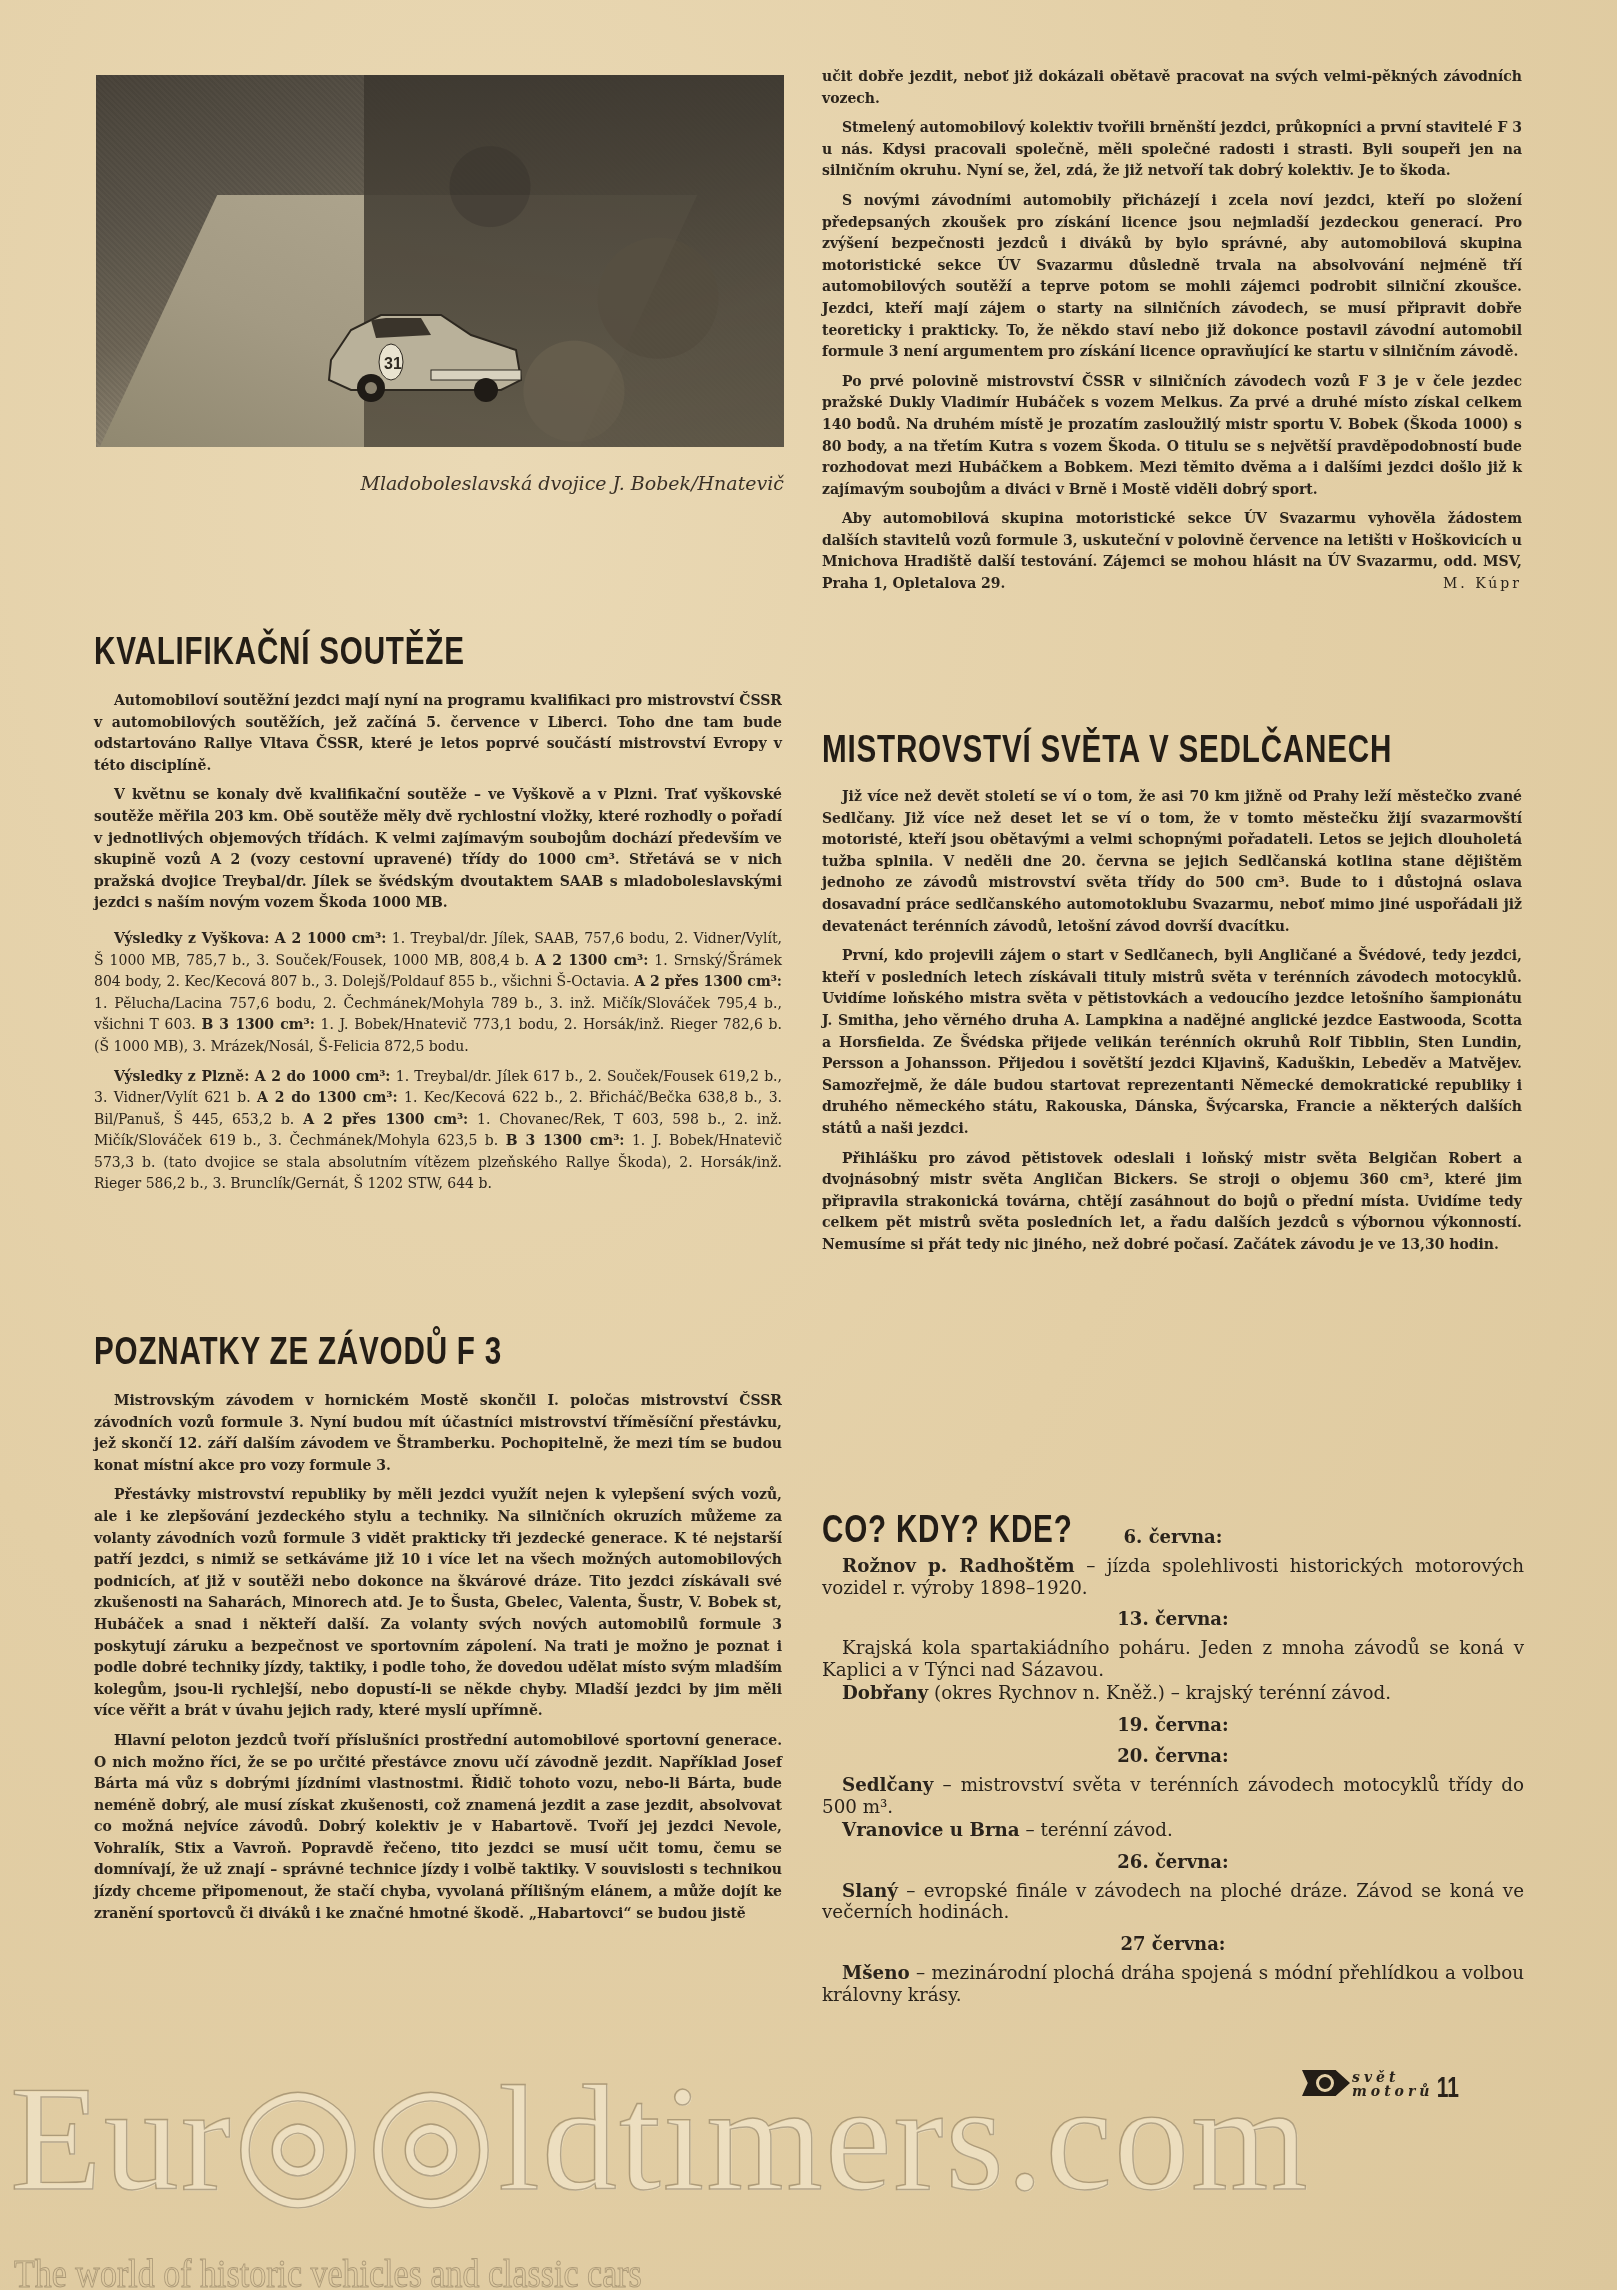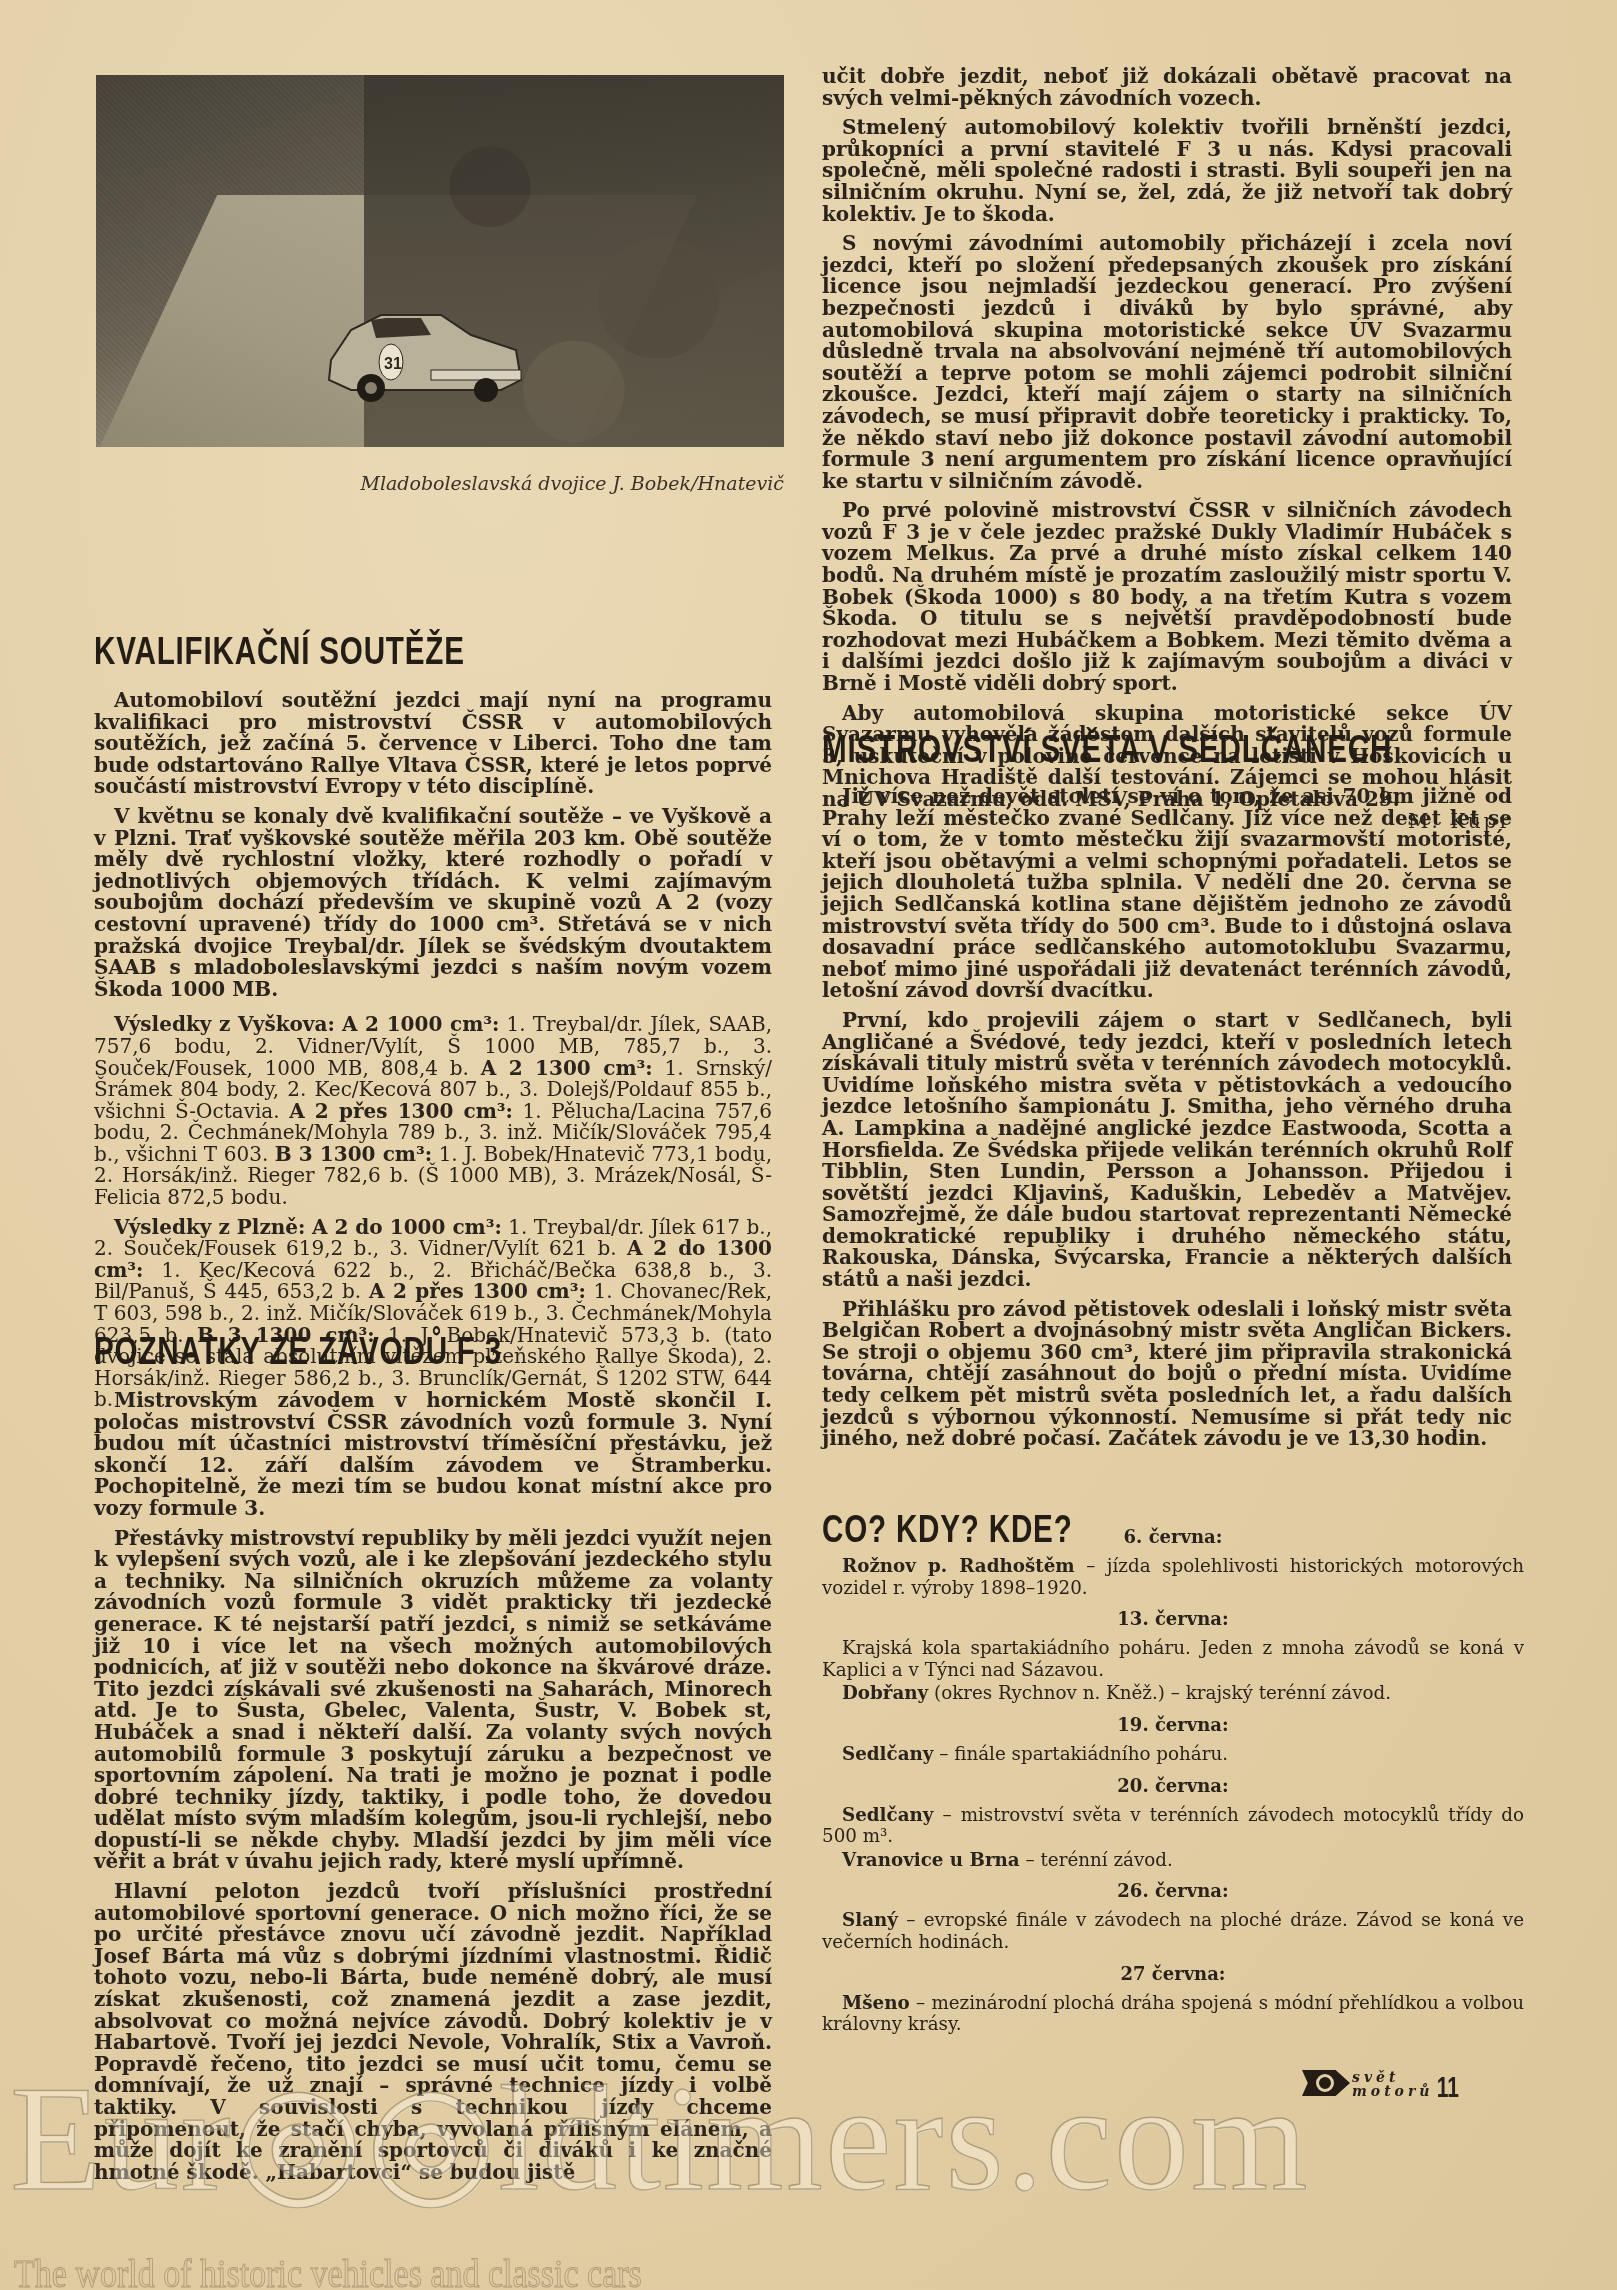--- a/index.html
+++ b/index.html
@@ -38,21 +38,21 @@
   .caption {
     position:absolute; left:96px; top:472px; width:688px; text-align:right;
     font-style:italic; font-size:19px; color:#3a3127;
   }
   h2.headline {
     font-family:"Liberation Sans", sans-serif; font-weight:bold;
     font-size:38px; letter-spacing:1px; margin:0; color:#231d16;
     transform:scaleX(0.78); transform-origin:left center; white-space:nowrap;
   }
   p.body {
-    margin:0 12px 8px 0; font-size:20px; line-height:21.6px; text-align:justify;
+    margin:0 2px 8px 0; font-size:14px; line-height:21.6px; text-align:justify;
     text-indent:20px; font-weight:bold; color:#2b241c;
   }
   p.body.light { font-weight:normal; }
   .results b { font-weight:bold; }
   .h-kval { position:absolute; left:94px; top:630px; }
   .sec-kval { position:absolute; left:94px; top:690px; width:690px; }
   .h-pozn { position:absolute; left:94px; top:1330px; }
   .sec-pozn { position:absolute; left:94px; top:1390px; width:690px; }
   .sec-right-top { position:absolute; left:822px; top:66px; width:702px; }
   .h-mist { position:absolute; left:822px; top:728px; }
@@ -143,21 +143,20 @@
   <h2 class="headline h-co">CO? KDY? KDE?</h2>
   <div class="sec-co">
     <div class="event-date">6. června:</div>
     <p class="event"><b>Rožnov p. Radhoštěm</b><span> – jízda spolehlivosti historických motorových vozidel r. výroby 1898–1920.</span></p>
 
     <div class="event-date">13. června:</div>
     <p class="event"><b></b><span>Krajská kola spartakiádního poháru. Jeden z mnoha závodů se koná v Kaplici a v Týnci nad Sázavou.</span></p>
     <p class="event"><b>Dobřany</b><span> (okres Rychnov n. Kněž.) – krajský terénní závod.</span></p>
 
     <div class="event-date">19. června:</div>
-    <p class="event"><b>Sedlčany</b><span> – finále spartakiádního poháru.</span></p>
 
     <div class="event-date">20. června:</div>
     <p class="event"><b>Sedlčany</b><span> – mistrovství světa v terénních závodech motocyklů třídy do 500 m³.</span></p>
     <p class="event"><b>Vranovice u Brna</b><span> – terénní závod.</span></p>
 
     <div class="event-date">26. června:</div>
     <p class="event"><b>Slaný</b><span> – evropské finále v závodech na ploché dráze. Závod se koná ve večerních hodinách.</span></p>
 
     <div class="event-date">27 června:</div>
     <p class="event"><b>Mšeno</b><span> – mezinárodní plochá dráha spojená s módní přehlídkou a volbou královny krásy.</span></p>

